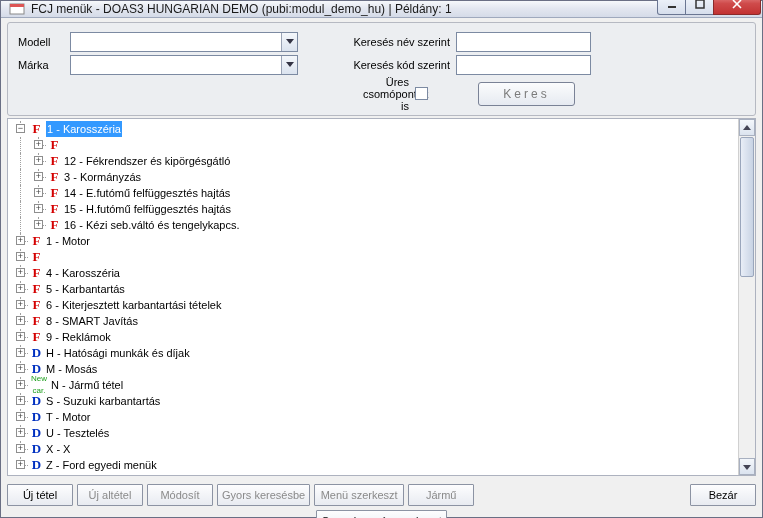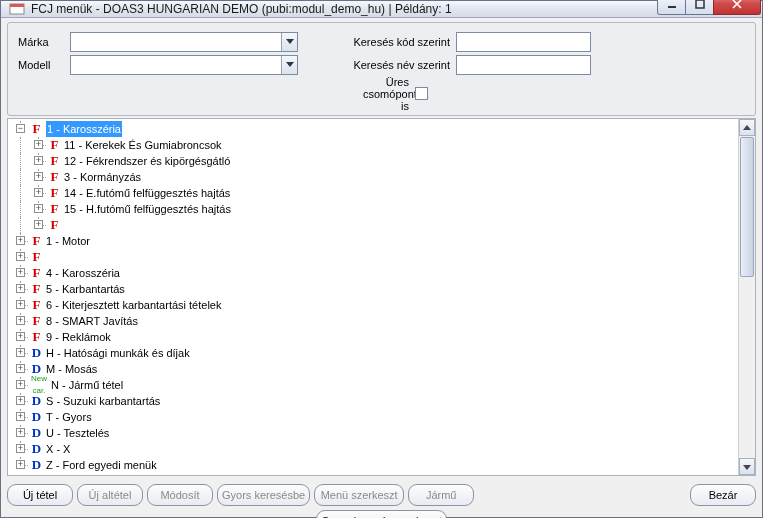--- a/index.html
+++ b/index.html
@@ -190,21 +190,21 @@
   .btnbar {
     display: flex;
     padding: 4px 6px;
     gap: 4px;
   }
   .btnbar.second { justify-content: center; padding-top:0;}
   .std-btn {
     height: 22px;
     border: 1px solid #8c93a3;
     background: linear-gradient(#fdfdfe,#e8ebf1);
-    border-radius: 9px;
+    border-radius: 1px;
     display:flex; align-items:center; justify-content:center;
     padding: 0 4px;
     font-size: 11px;
     color: #000;
     min-width: 66px;
   }
   .std-btn.disabled { color: #8a8a8a; }
   .btnbar .flex-spacer { flex:1; }
 </style>
 </head>
@@ -234,47 +234,48 @@
       <div class="win-btn close">
         <svg viewBox="0 0 10 10">
             <path d="M1 1 L9 9 M9 1 L1 9" stroke="#fff" stroke-width="1.6"></path>
           </svg>
       </div>
     </div>
   </div>
 
   <div class="filter-panel">
     <div class="filter-row">
+      <label>Modell</label>
+      <div class="combo">
+        <div class="drop">
+            <svg width="8" height="6">
+              <path d="M0 0 L8 0 L4 5 Z" fill="#334"></path>
+            </svg>
+          </div>
+      </div>
+      <label class="search-lbl">Keresés név szerint</label>
+      <div class="text-input"></div>
+    </div>
+    <div class="filter-row">
       <label>Márka</label>
       <div class="combo">
         <div class="drop">
             <svg width="8" height="6">
               <path d="M0 0 L8 0 L4 5 Z" fill="#334"></path>
             </svg>
           </div>
       </div>
       <label class="search-lbl">Keresés kód szerint</label>
       <div class="text-input"></div>
     </div>
-    <div class="filter-row">
-      <label>Modell</label>
-      <div class="combo">
-        <div class="drop">
-            <svg width="8" height="6">
-              <path d="M0 0 L8 0 L4 5 Z" fill="#334"></path>
-            </svg>
-          </div>
-      </div>
-      <label class="search-lbl">Keresés név szerint</label>
-      <div class="text-input"></div>
-    </div>
     <div class="filter-row third">
       <span class="spacer"></span>
       <label class="chk-lbl">Üres csomópontok is</label>
       <div class="checkbox"></div>
+      <div class="search-btn">Keres</div>
     </div>
   </div>
 
   <div class="tree-wrap">
     <div class="tree-scroll" id="tree">
         <div class="node selected">
           <span class="indent">
             <span class="dotline-v" style="bottom: 8px;"></span>
             <span class="expander" style="position: absolute; left: 4px; top: 3px;">−</span>
           </span>
@@ -284,21 +285,20 @@
         <div class="node">
           <span class="indent">
             <span class="dotline-v"></span>
           </span>
           <span class="indent">
             <span class="dotline-v" style="bottom: 8px;"></span>
             <span class="dotline-h"></span>
             <span class="expander" style="position: absolute; left: 4px; top: 3px;">+</span>
           </span>
           <span class="tag F">F</span>
-          <span class="label">11 - Kerekek És Gumiabroncsok</span>
         </div>
         <div class="node">
           <span class="indent">
             <span class="dotline-v"></span>
           </span>
           <span class="indent">
             <span class="dotline-v" style="bottom: 8px;"></span>
             <span class="dotline-h"></span>
             <span class="expander" style="position: absolute; left: 4px; top: 3px;">+</span>
           </span>
@@ -344,20 +344,21 @@
         <div class="node">
           <span class="indent">
             <span class="dotline-v"></span>
           </span>
           <span class="indent">
             <span class="dotline-v" style="bottom: 8px;"></span>
             <span class="dotline-h"></span>
             <span class="expander" style="position: absolute; left: 4px; top: 3px;">+</span>
           </span>
           <span class="tag F">F</span>
+          <span class="label">16 - Kézi seb.váltó és tengelykapcs.</span>
         </div>
         <div class="node">
           <span class="indent">
             <span class="dotline-v" style="bottom: 8px;"></span>
             <span class="dotline-h"></span>
             <span class="expander" style="position: absolute; left: 4px; top: 3px;">+</span>
           </span>
           <span class="tag F">F</span>
           <span class="label">1 - Motor</span>
         </div>
@@ -450,21 +451,21 @@
           <span class="tag D">D</span>
           <span class="label">S - Suzuki karbantartás</span>
         </div>
         <div class="node">
           <span class="indent">
             <span class="dotline-v" style="bottom: 8px;"></span>
             <span class="dotline-h"></span>
             <span class="expander" style="position: absolute; left: 4px; top: 3px;">+</span>
           </span>
           <span class="tag D">D</span>
-          <span class="label">T - Gyors</span>
+          <span class="label">T - Motor</span>
         </div>
         <div class="node">
           <span class="indent">
             <span class="dotline-v" style="bottom: 8px;"></span>
             <span class="dotline-h"></span>
             <span class="expander" style="position: absolute; left: 4px; top: 3px;">+</span>
           </span>
           <span class="tag D">D</span>
           <span class="label">U - Tesztelés</span>
         </div>

